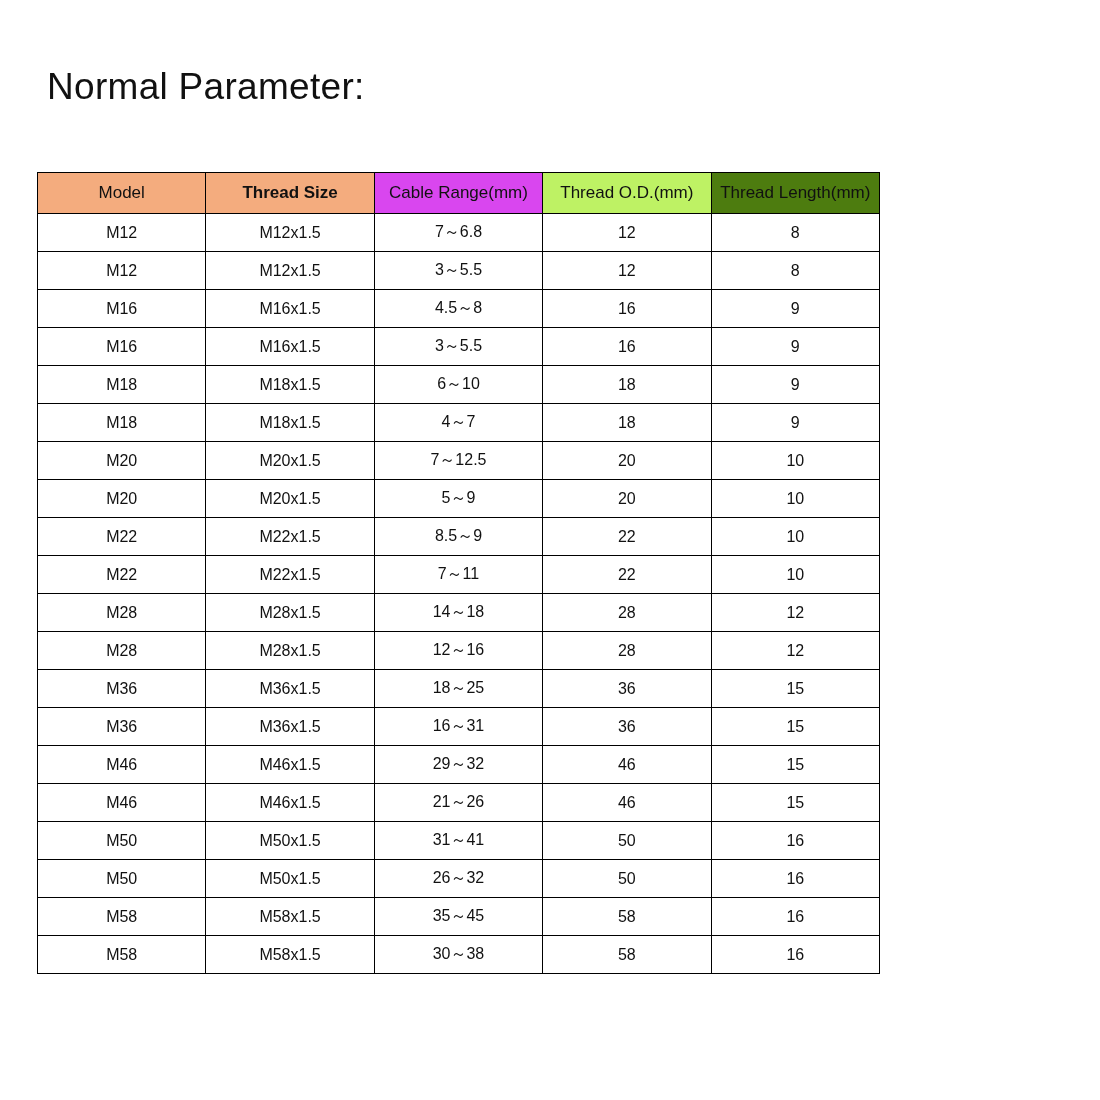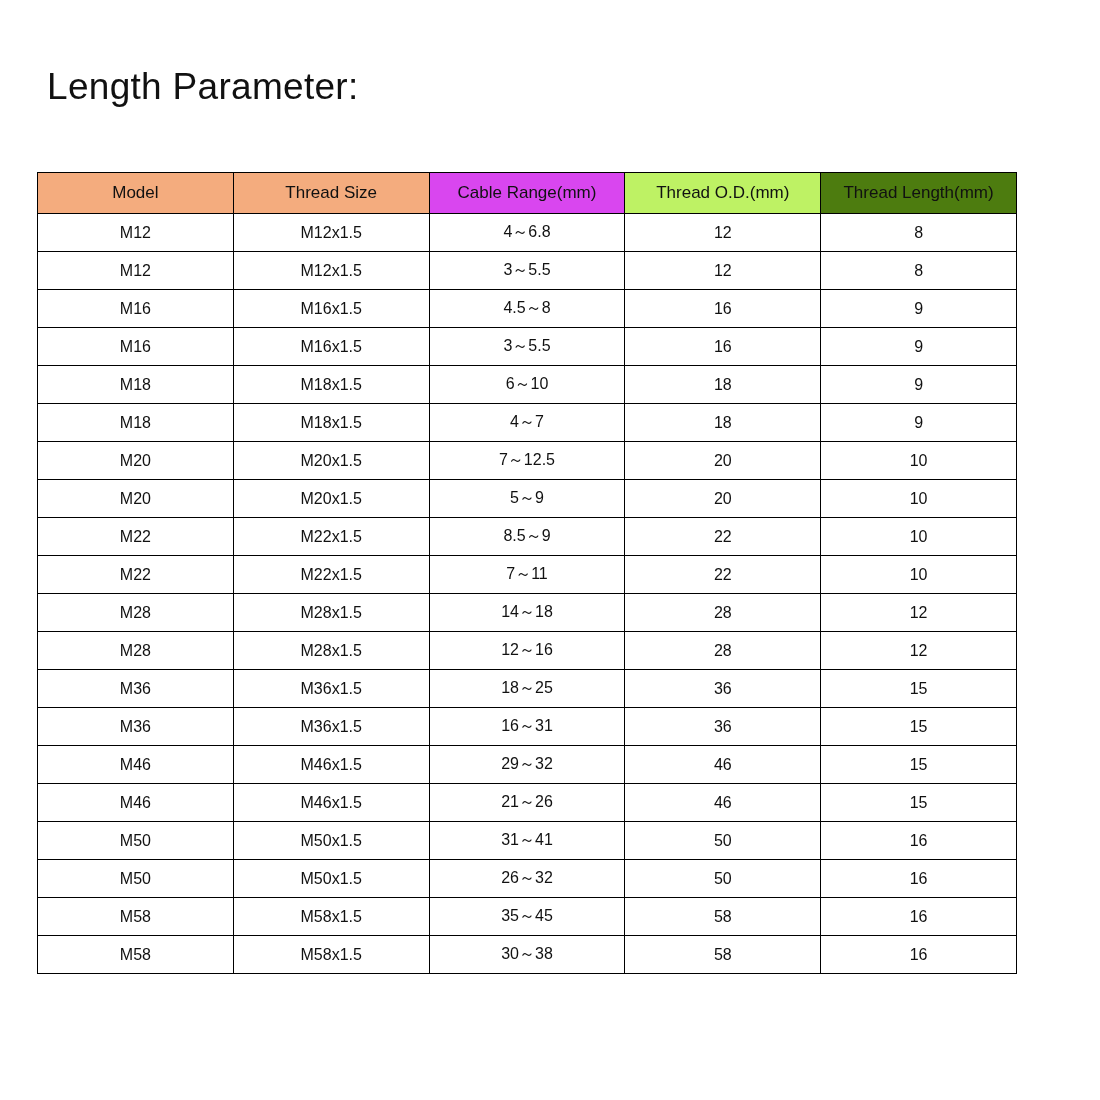--- a/index.html
+++ b/index.html
@@ -24,21 +24,21 @@
     margin: 0;
     font-size: 37px;
     font-weight: 400;
     color: #111111;
     letter-spacing: 0.3px;
   }
   table.spec-table {
     position: absolute;
     left: 37px;
     top: 172px;
-    width: 980px;
+    width: 843px;
     border-collapse: collapse;
     table-layout: fixed;
     border: 1px solid #000000;
   }
   table.spec-table th {
     height: 40px;
     font-size: 17px;
     font-weight: 400;
     text-align: center;
     vertical-align: middle;
@@ -55,37 +55,37 @@
     border: 1px solid #000000;
     padding: 0;
     background: #ffffff;
     color: #111111;
   }
 </style>
 </head>
 <body>
 
 <div class="page">
-  <h1 class="title">Length Parameter:</h1>
+  <h1 class="title">Normal Parameter:</h1>
 
   <table class="spec-table">
     <thead>
       <tr id="header-row">
           <th style="background: rgb(244, 172, 126);">Model</th>
-          <th style="background: rgb(244, 172, 126);">Thread Size</th>
+          <th style="background: rgb(244, 172, 126); font-weight: bold;">Thread Size</th>
           <th style="background: #d946ef;">Cable Range(mm)</th>
           <th style="background: #bef264;">Thread O.D.(mm)</th>
           <th style="background: #4d7c0f;">Thread Length(mm)</th>
         </tr>
     </thead>
     <tbody id="table-body">
         <tr>
           <td>M12</td>
           <td>M12x1.5</td>
-          <td>4～6.8</td>
+          <td>7～6.8</td>
           <td>12</td>
           <td>8</td>
         </tr>
         <tr>
           <td>M12</td>
           <td>M12x1.5</td>
           <td>3～5.5</td>
           <td>12</td>
           <td>8</td>
         </tr>

